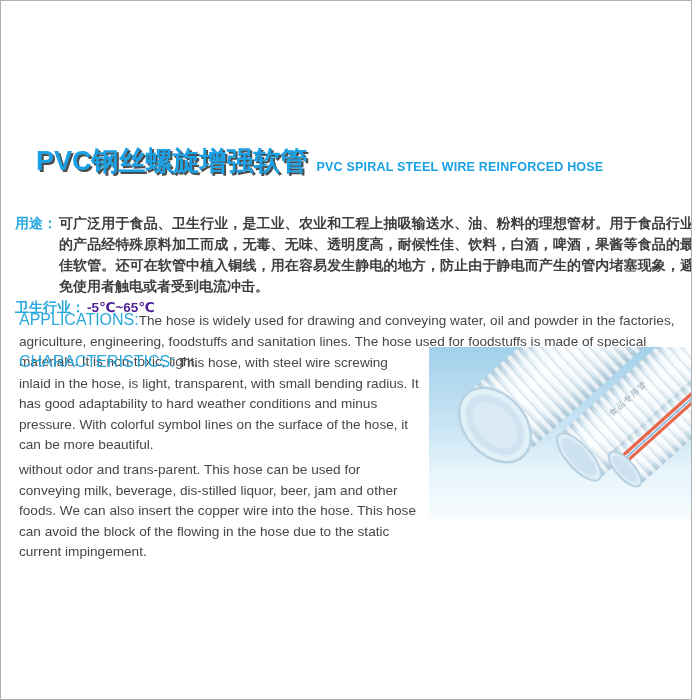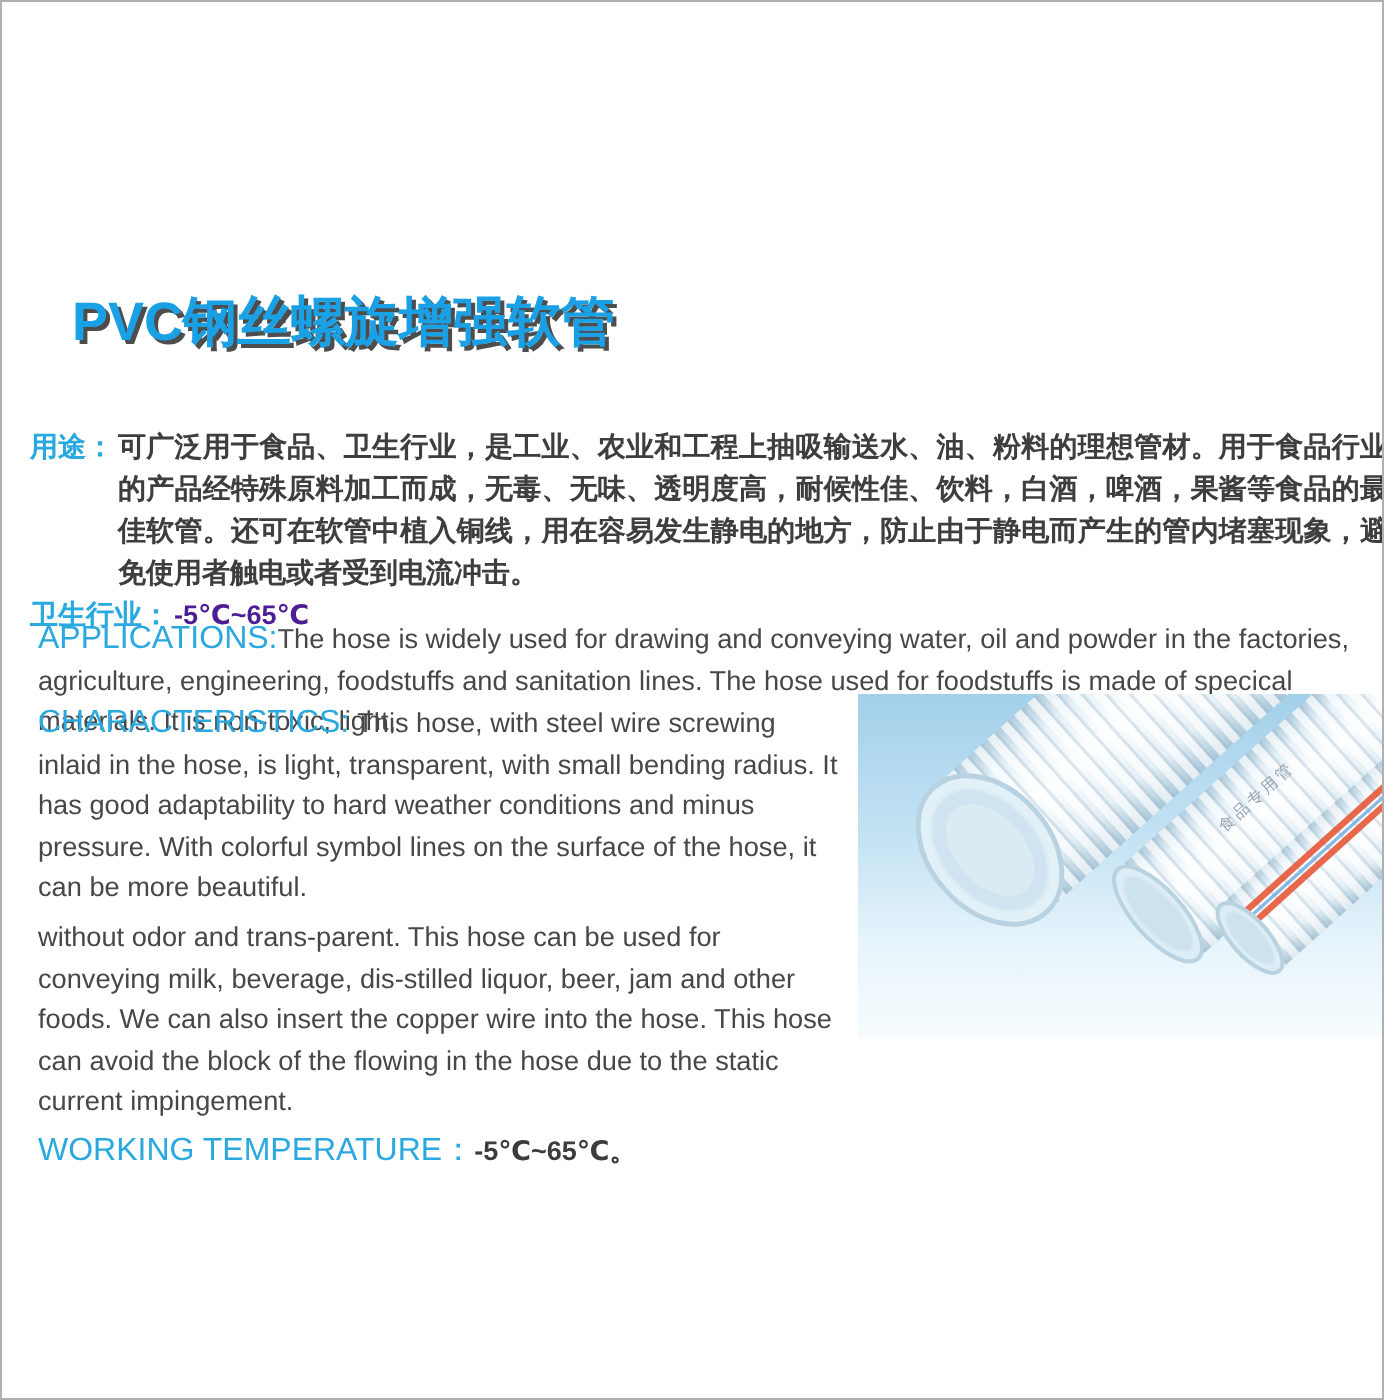--- a/index.html
+++ b/index.html
@@ -46,39 +46,39 @@
   }
   .photo svg{display:block;width:263px;height:172px;}
 </style>
 </head>
 <body>
 
 <div class="page">
 
   <div class="title-row">
     <span class="title-cn">PVC钢丝螺旋增强软管</span>
+    <span class="title-en">PVC SPIRAL STEEL WIRE REINFORCED HOSE</span>
   </div>
 
   <div class="cn-block">
     <div class="cn-row">
       <span class="cn-label">用途：</span>
       <p class="cn-text">可广泛用于食品、卫生行业，是工业、农业和工程上抽吸输送水、油、粉料的理想管材。用于食品行业的产品经特殊原料加工而成，无毒、无味、透明度高，耐候性佳、饮料，白酒，啤酒，果酱等食品的最佳软管。还可在软管中植入铜线，用在容易发生静电的地方，防止由于静电而产生的管内堵塞现象，避免使用者触电或者受到电流冲击。</p>
     </div>
     <div class="cn-row">
       <span class="cn-label">卫生行业：</span>
       <span class="cn-value">-5℃~65℃</span>
     </div>
   </div>
 
   <p class="en-intro"><span class="en-label">APPLICATIONS:</span><span>The hose is widely used for drawing and conveying water, oil and powder in the factories, agriculture, engineering, foodstuffs and sanitation lines. The hose used for foodstuffs is made of specical materials. It is non-toxic, light,</span></p>
 
   <div class="en-side">
     <p><span class="en-label space-after">CHARACTERISTICS:</span><span>This hose, with steel wire screwing inlaid in the hose, is light, transparent, with small bending radius. It has good adaptability to hard weather conditions and minus pressure. With colorful symbol lines on the surface of the hose, it can be more beautiful.</span></p>
     <p>without odor and trans-parent. This hose can be used for conveying milk, beverage, dis-stilled liquor, beer, jam and other foods. We can also insert the copper wire into the hose. This hose can avoid the block of the flowing in the hose due to the static current impingement.</p>
-    <p class="en-temp-line"><span class="en-label">WORKING TEMPERATURE：</span><span class="en-temp-value">-5℃~65℃。</span></p>
   </div>
 
   <div class="photo">
     <svg viewBox="0 0 263 172" preserveAspectRatio="none">
       <defs>
         <linearGradient id="bg" x1="0" y1="0" x2="0" y2="1">
           <stop offset="0" stop-color="#a2d0ea"></stop>
           <stop offset="0.45" stop-color="#c7e4f4"></stop>
           <stop offset="0.72" stop-color="#e6f4fb"></stop>
           <stop offset="1" stop-color="#f7fcfe"></stop>

